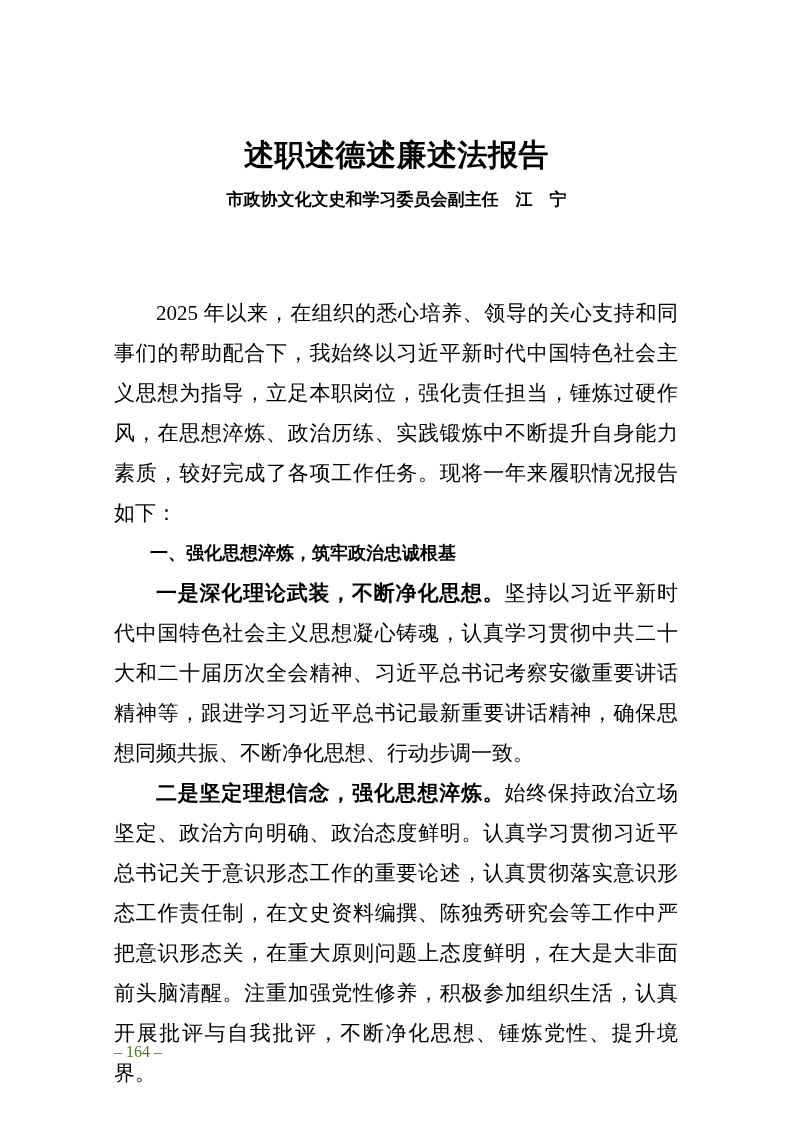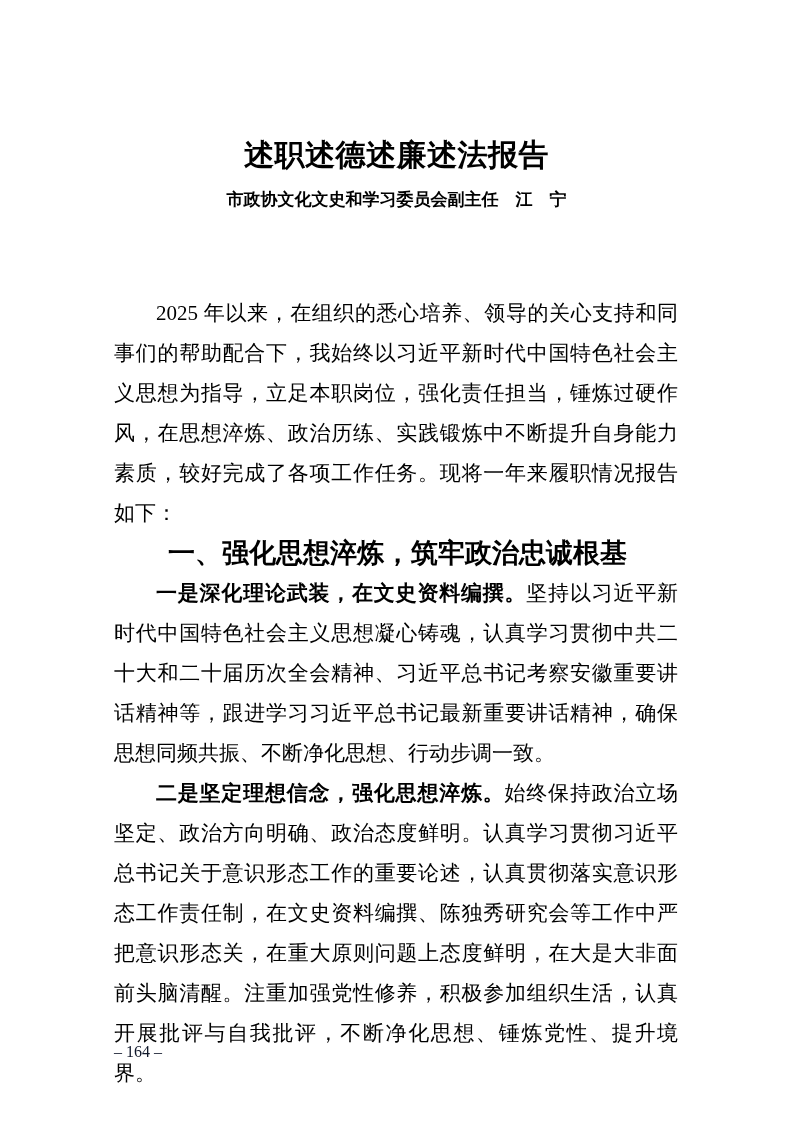--- a/index.html
+++ b/index.html
@@ -51,55 +51,55 @@
     text-align: justify;
     text-justify: inter-ideograph;
     margin-top: 30px;
   }
   .para {
     margin: 0;
     text-indent: 2em;
   }
   .section-heading {
     margin: 0;
-    font-size: 27px;
+    font-size: 18px;
     line-height: 40px;
     text-indent: 2em;
     font-weight: bold;
     font-family: Liberation Sans, sans-serif;
   }
   .lead {
     font-weight: bold;
   }
   .page-number {
     position: absolute;
     top: 1041px;
     left: 114px;
     font-size: 16px;
     line-height: 22px;
-    color: #0f172a;
+    color: #4d7c0f;
     font-family: "Liberation Serif", "DejaVu Serif", serif;
   }
 </style>
 </head>
 <body>
 
 <div class="page">
 
   <h1 class="doc-title">述职述德述廉述法报告</h1>
 
   <div class="doc-byline">市政协文化文史和学习委员会副主任　江　宁</div>
 
   <div class="doc-body">
 
     <p class="para">2025 年以来，在组织的悉心培养、领导的关心支持和同事们的帮助配合下，我始终以习近平新时代中国特色社会主义思想为指导，立足本职岗位，强化责任担当，锤炼过硬作风，在思想淬炼、政治历练、实践锻炼中不断提升自身能力素质，较好完成了各项工作任务。现将一年来履职情况报告如下：</p>
 
     <h2 class="section-heading">一、强化思想淬炼，筑牢政治忠诚根基</h2>
 
-    <p class="para"><strong class="lead">一是深化理论武装，在文史资料编撰。</strong><span>坚持以习近平新时代中国特色社会主义思想凝心铸魂，认真学习贯彻中共二十大和二十届历次全会精神、习近平总书记考察安徽重要讲话精神等，跟进学习习近平总书记最新重要讲话精神，确保思想同频共振、不断净化思想、行动步调一致。</span></p>
+    <p class="para"><strong class="lead">一是深化理论武装，不断净化思想。</strong><span>坚持以习近平新时代中国特色社会主义思想凝心铸魂，认真学习贯彻中共二十大和二十届历次全会精神、习近平总书记考察安徽重要讲话精神等，跟进学习习近平总书记最新重要讲话精神，确保思想同频共振、不断净化思想、行动步调一致。</span></p>
 
     <p class="para"><strong class="lead">二是坚定理想信念，强化思想淬炼。</strong><span>始终保持政治立场坚定、政治方向明确、政治态度鲜明。认真学习贯彻习近平总书记关于意识形态工作的重要论述，认真贯彻落实意识形态工作责任制，在文史资料编撰、陈独秀研究会等工作中严把意识形态关，在重大原则问题上态度鲜明，在大是大非面前头脑清醒。注重加强党性修养，积极参加组织生活，认真开展批评与自我批评，不断净化思想、锤炼党性、提升境界。</span></p>
 
   </div>
 
   <div class="page-number">– 164 –</div>
 
 </div>
 
 </body></html>

